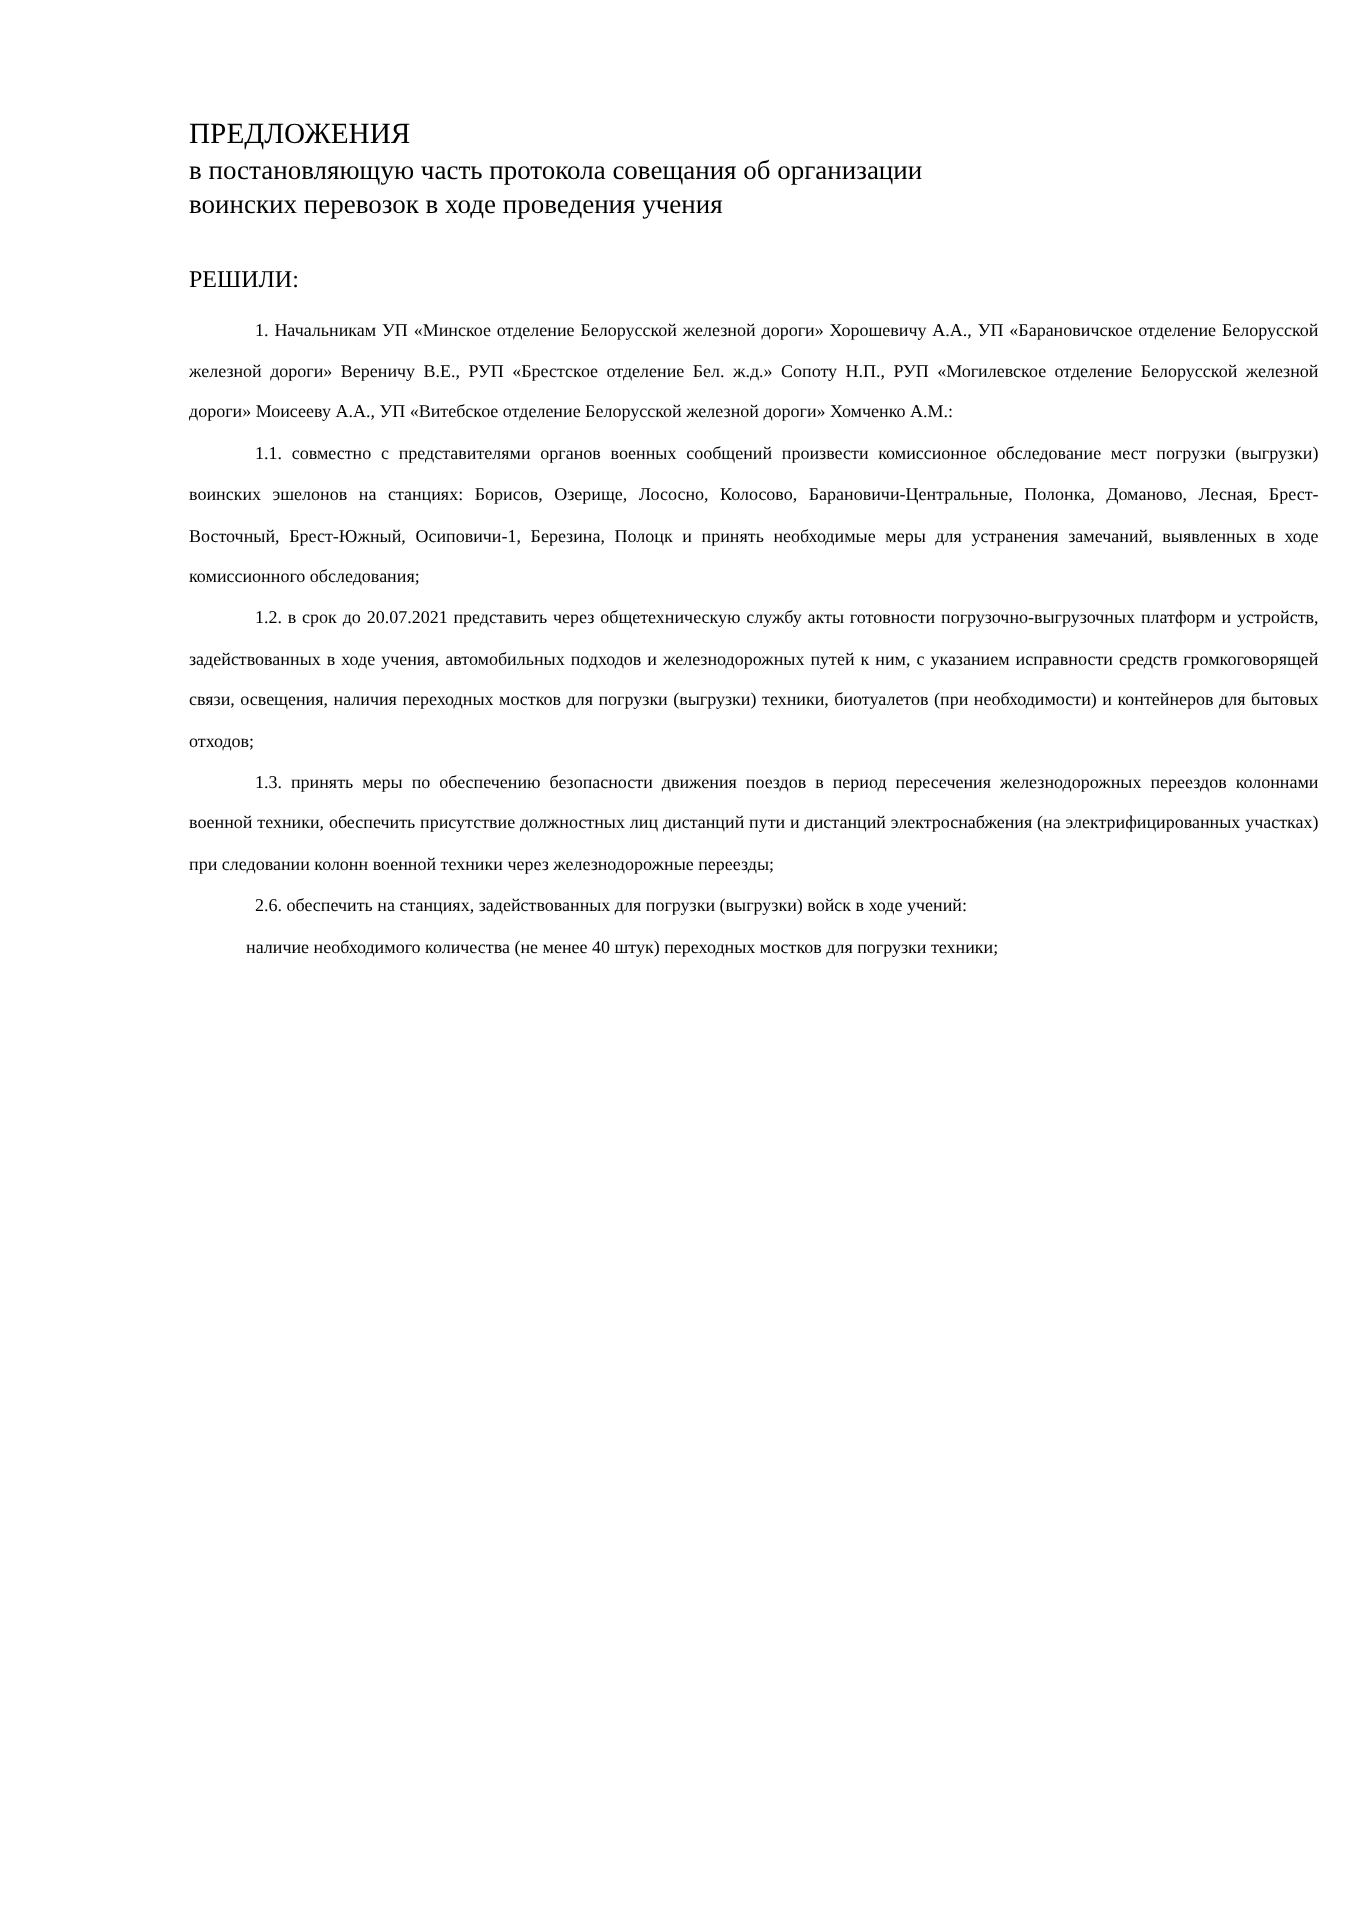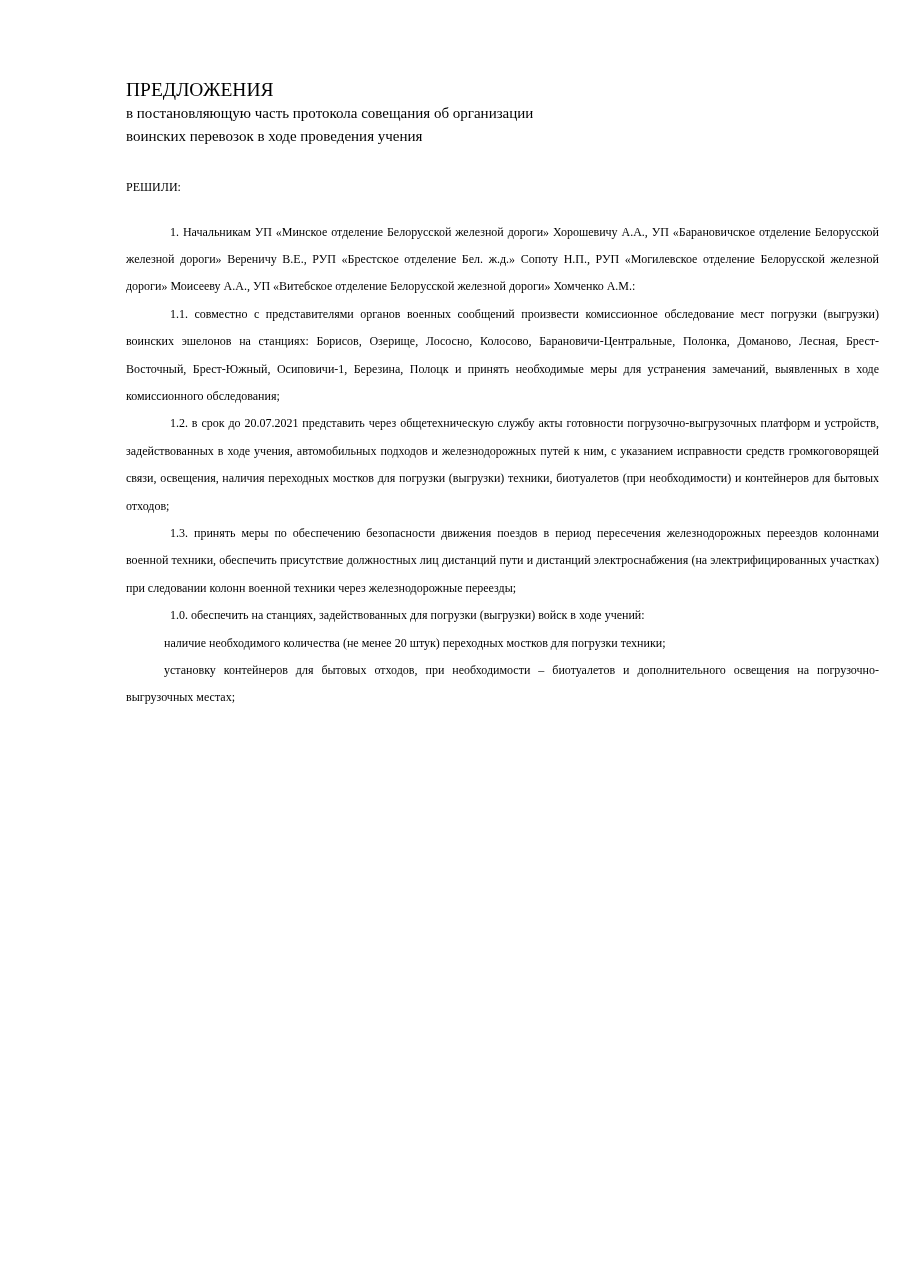--- a/index.html
+++ b/index.html
@@ -19,33 +19,33 @@
     box-sizing: border-box;
     width: 905px;
     height: 1280px;
     padding: 78px 26px 0 126px;
     background: #fff;
   }
   .doc-title-block {
     margin: 0 0 4px 0;
   }
   .line {
-    font-size: 15px;
+    font-size: 18px;
     line-height: 23.5px;
     white-space: nowrap;
   }
   .heading-caps {
     font-size: 19.5px;
     line-height: 23.5px;
   }
   .spacer-sm { height: 22px; }
   .resolved {
-    font-size: 12px;
+    font-size: 16px;
     line-height: 24px;
-    margin-bottom: 20px;
+    margin-bottom: 8px;
   }
   p.para {
     margin: 0;
     font-size: 12px;
     line-height: 27.4px;
     text-align: justify;
     text-indent: 44px;
     
   }
   p.para.indent-sm { text-indent: 38px; }
@@ -66,17 +66,16 @@
   </div>
 
   <div class="spacer-sm"></div>
 
   <div class="resolved">РЕШИЛИ:</div>
 
   <p class="para just-all">1. Начальникам УП «Минское отделение Белорусской железной дороги» Хорошевичу А.А., УП «Барановичское отделение Белорусской железной дороги» Вереничу В.Е., РУП «Брестское отделение Бел. ж.д.» Сопоту Н.П., РУП «Могилевское отделение Белорусской железной дороги» Моисееву А.А., УП «Витебское отделение Белорусской железной дороги» Хомченко А.М.:</p>
   <p class="para just-all">1.1. совместно с представителями органов военных сообщений произвести комиссионное обследование мест погрузки (выгрузки) воинских эшелонов на станциях: Борисов, Озерище, Лососно, Колосово, Барановичи-Центральные, Полонка, Доманово, Лесная, Брест-Восточный, Брест-Южный, Осиповичи-1, Березина, Полоцк и принять необходимые меры для устранения замечаний, выявленных в ходе комиссионного обследования;</p>
   <p class="para just-all">1.2. в срок до 20.07.2021 представить через общетехническую службу акты готовности погрузочно-выгрузочных платформ и устройств, задействованных в ходе учения, автомобильных подходов и железнодорожных путей к ним, с указанием исправности средств громкоговорящей связи, освещения, наличия переходных мостков для погрузки (выгрузки) техники, биотуалетов (при необходимости) и контейнеров для бытовых отходов;</p>
   <p class="para just-all">1.3. принять меры по обеспечению безопасности движения поездов в период пересечения железнодорожных переездов колоннами военной техники, обеспечить присутствие должностных лиц дистанций пути и дистанций электроснабжения (на электрифицированных участках) при следовании колонн военной техники через железнодорожные переезды;</p>
-  <p class="para just-all">1.0. обеспечить на станциях, задействованных для погрузки (выгрузки) войск в ходе учений:</p>
-  <p class="para indent-sm just-all">наличие необходимого количества (не менее 20 штук) переходных мостков для погрузки техники;</p>
-  <p class="para indent-sm just-all">установку контейнеров для бытовых отходов, при необходимости – биотуалетов и дополнительного освещения на погрузочно-выгрузочных местах;</p>
+  <p class="para just-all">2.6. обеспечить на станциях, задействованных для погрузки (выгрузки) войск в ходе учений:</p>
+  <p class="para indent-sm just-all">наличие необходимого количества (не менее 40 штук) переходных мостков для погрузки техники;</p>
 
 </div>
 
 </body></html>

